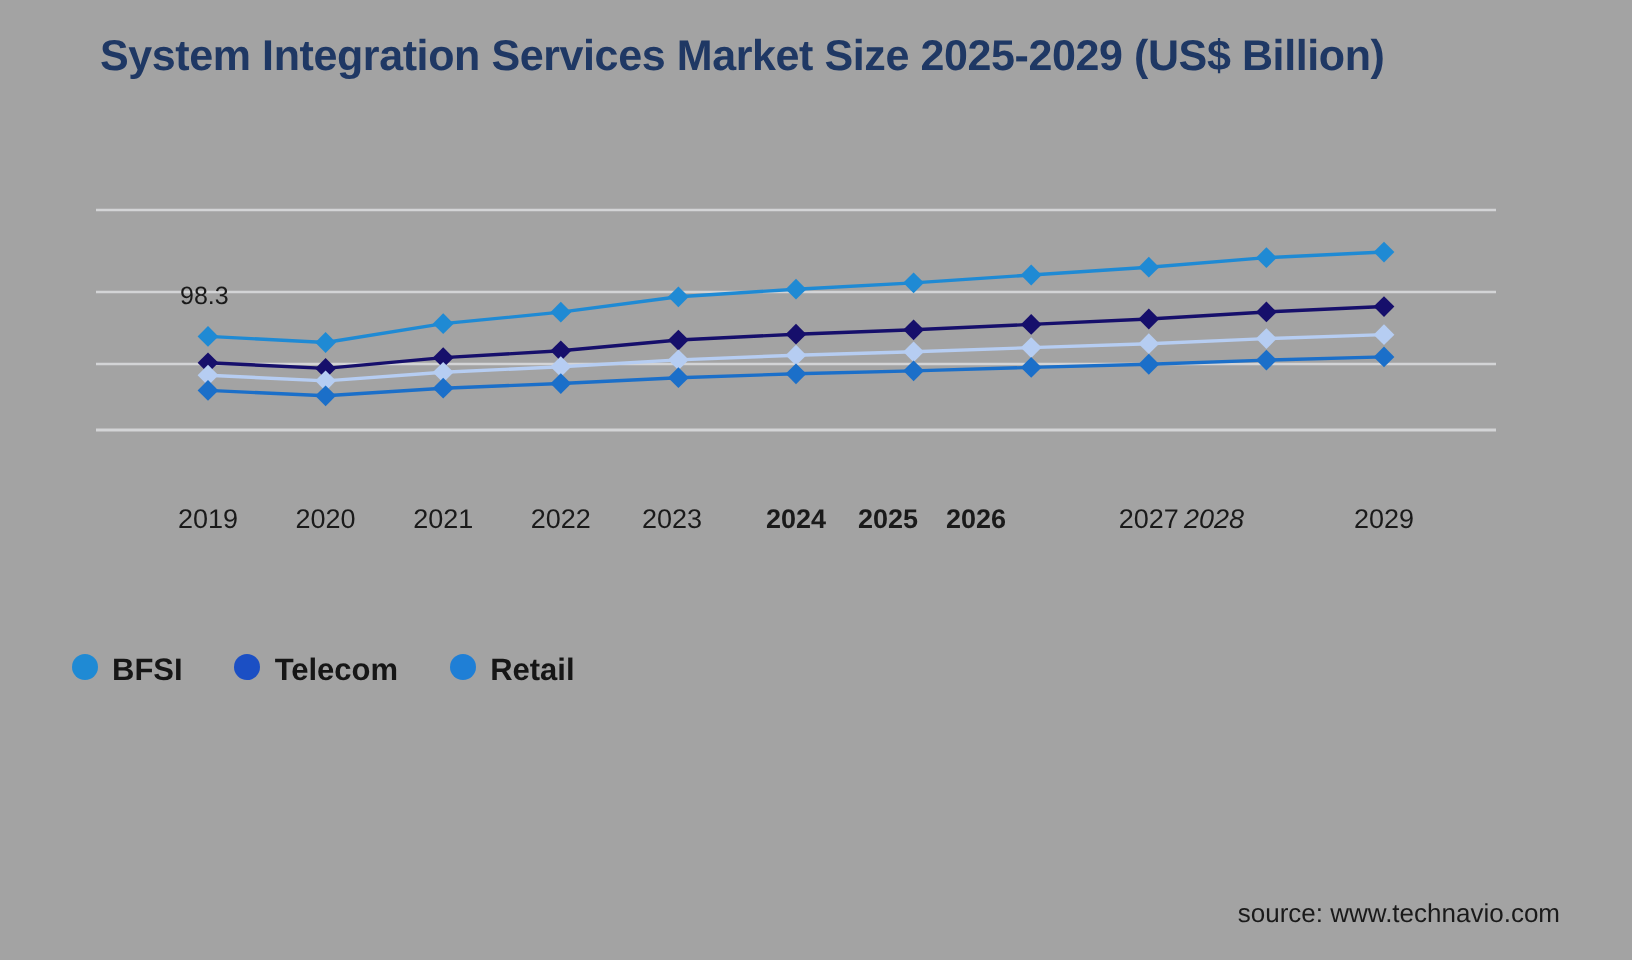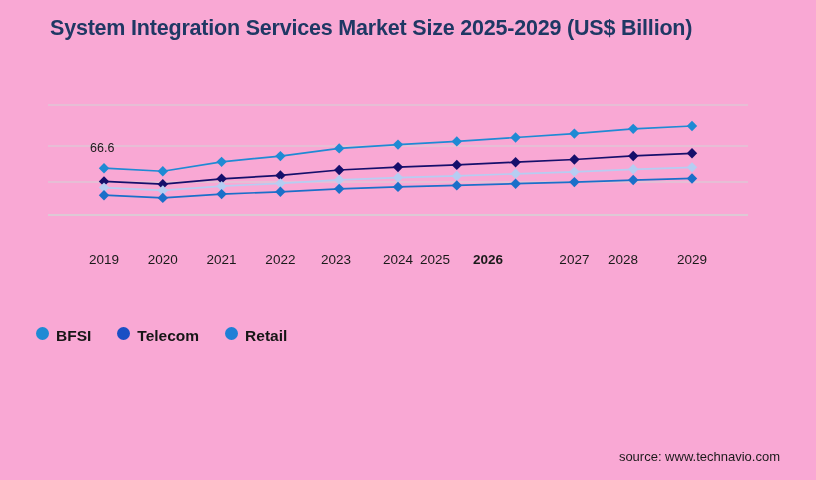--- a/index.html
+++ b/index.html
@@ -10,21 +10,21 @@
     width: 816px;
     height: 480px;
     background: #f2f3f5;
     font-family: "Liberation Sans", sans-serif;
     overflow: hidden;
     position: relative;
   }
   #root {
     position: absolute;
     inset: 0;
-    background: #f9a8d4;
+    background: #a3a3a3;
   }
 
   
   .chart-title {
     position: absolute;
     left: 50px;
     top: 14px;
     width: 720px;
     font-size: 21.5px;
     font-weight: bold;
@@ -185,39 +185,39 @@
         </g>
       </svg>
   </div>
 
   <div class="x-axis" id="x-axis">
       <div class="x-tick" style="left: 56px;">2019</div>
       <div class="x-tick" style="left: 114.8px;">2020</div>
       <div class="x-tick" style="left: 173.6px;">2021</div>
       <div class="x-tick" style="left: 232.4px;">2022</div>
       <div class="x-tick" style="left: 288px;">2023</div>
-      <div class="x-tick" style="left: 350px;">2024</div>
-      <div class="x-tick" style="left: 387px;">2025</div>
+      <div class="x-tick" style="left: 350px; font-weight: bold;">2024</div>
+      <div class="x-tick" style="left: 396px; font-weight: bold;">2025</div>
       <div class="x-tick" style="left: 440px; font-weight: bold;">2026</div>
       <div class="x-tick" style="left: 526.4px;">2027</div>
-      <div class="x-tick" style="left: 575px;">2028</div>
+      <div class="x-tick" style="left: 559px; font-style: italic;">2028</div>
       <div class="x-tick" style="left: 644px;">2029</div>
     </div>
 
   <div class="legend" id="legend">
       <div class="legend-item">
         <span class="legend-dot" style="background: rgb(31, 138, 212);"></span>
         <span class="legend-label">BFSI</span>
       </div>
       <div class="legend-item">
         <span class="legend-dot" style="background: rgb(27, 79, 196);"></span>
         <span class="legend-label">Telecom</span>
       </div>
       <div class="legend-item">
         <span class="legend-dot" style="background: rgb(31, 127, 214);"></span>
         <span class="legend-label">Retail</span>
       </div>
     </div>
 
   <div class="source">source: www.technavio.com</div>
 
-<div class="data-label" style="left: 90px; top: 141.189px;">66.6</div>
+<div class="data-label" style="left: 90px; top: 141.189px;">98.3</div>
   </div>
 
 </body></html>

